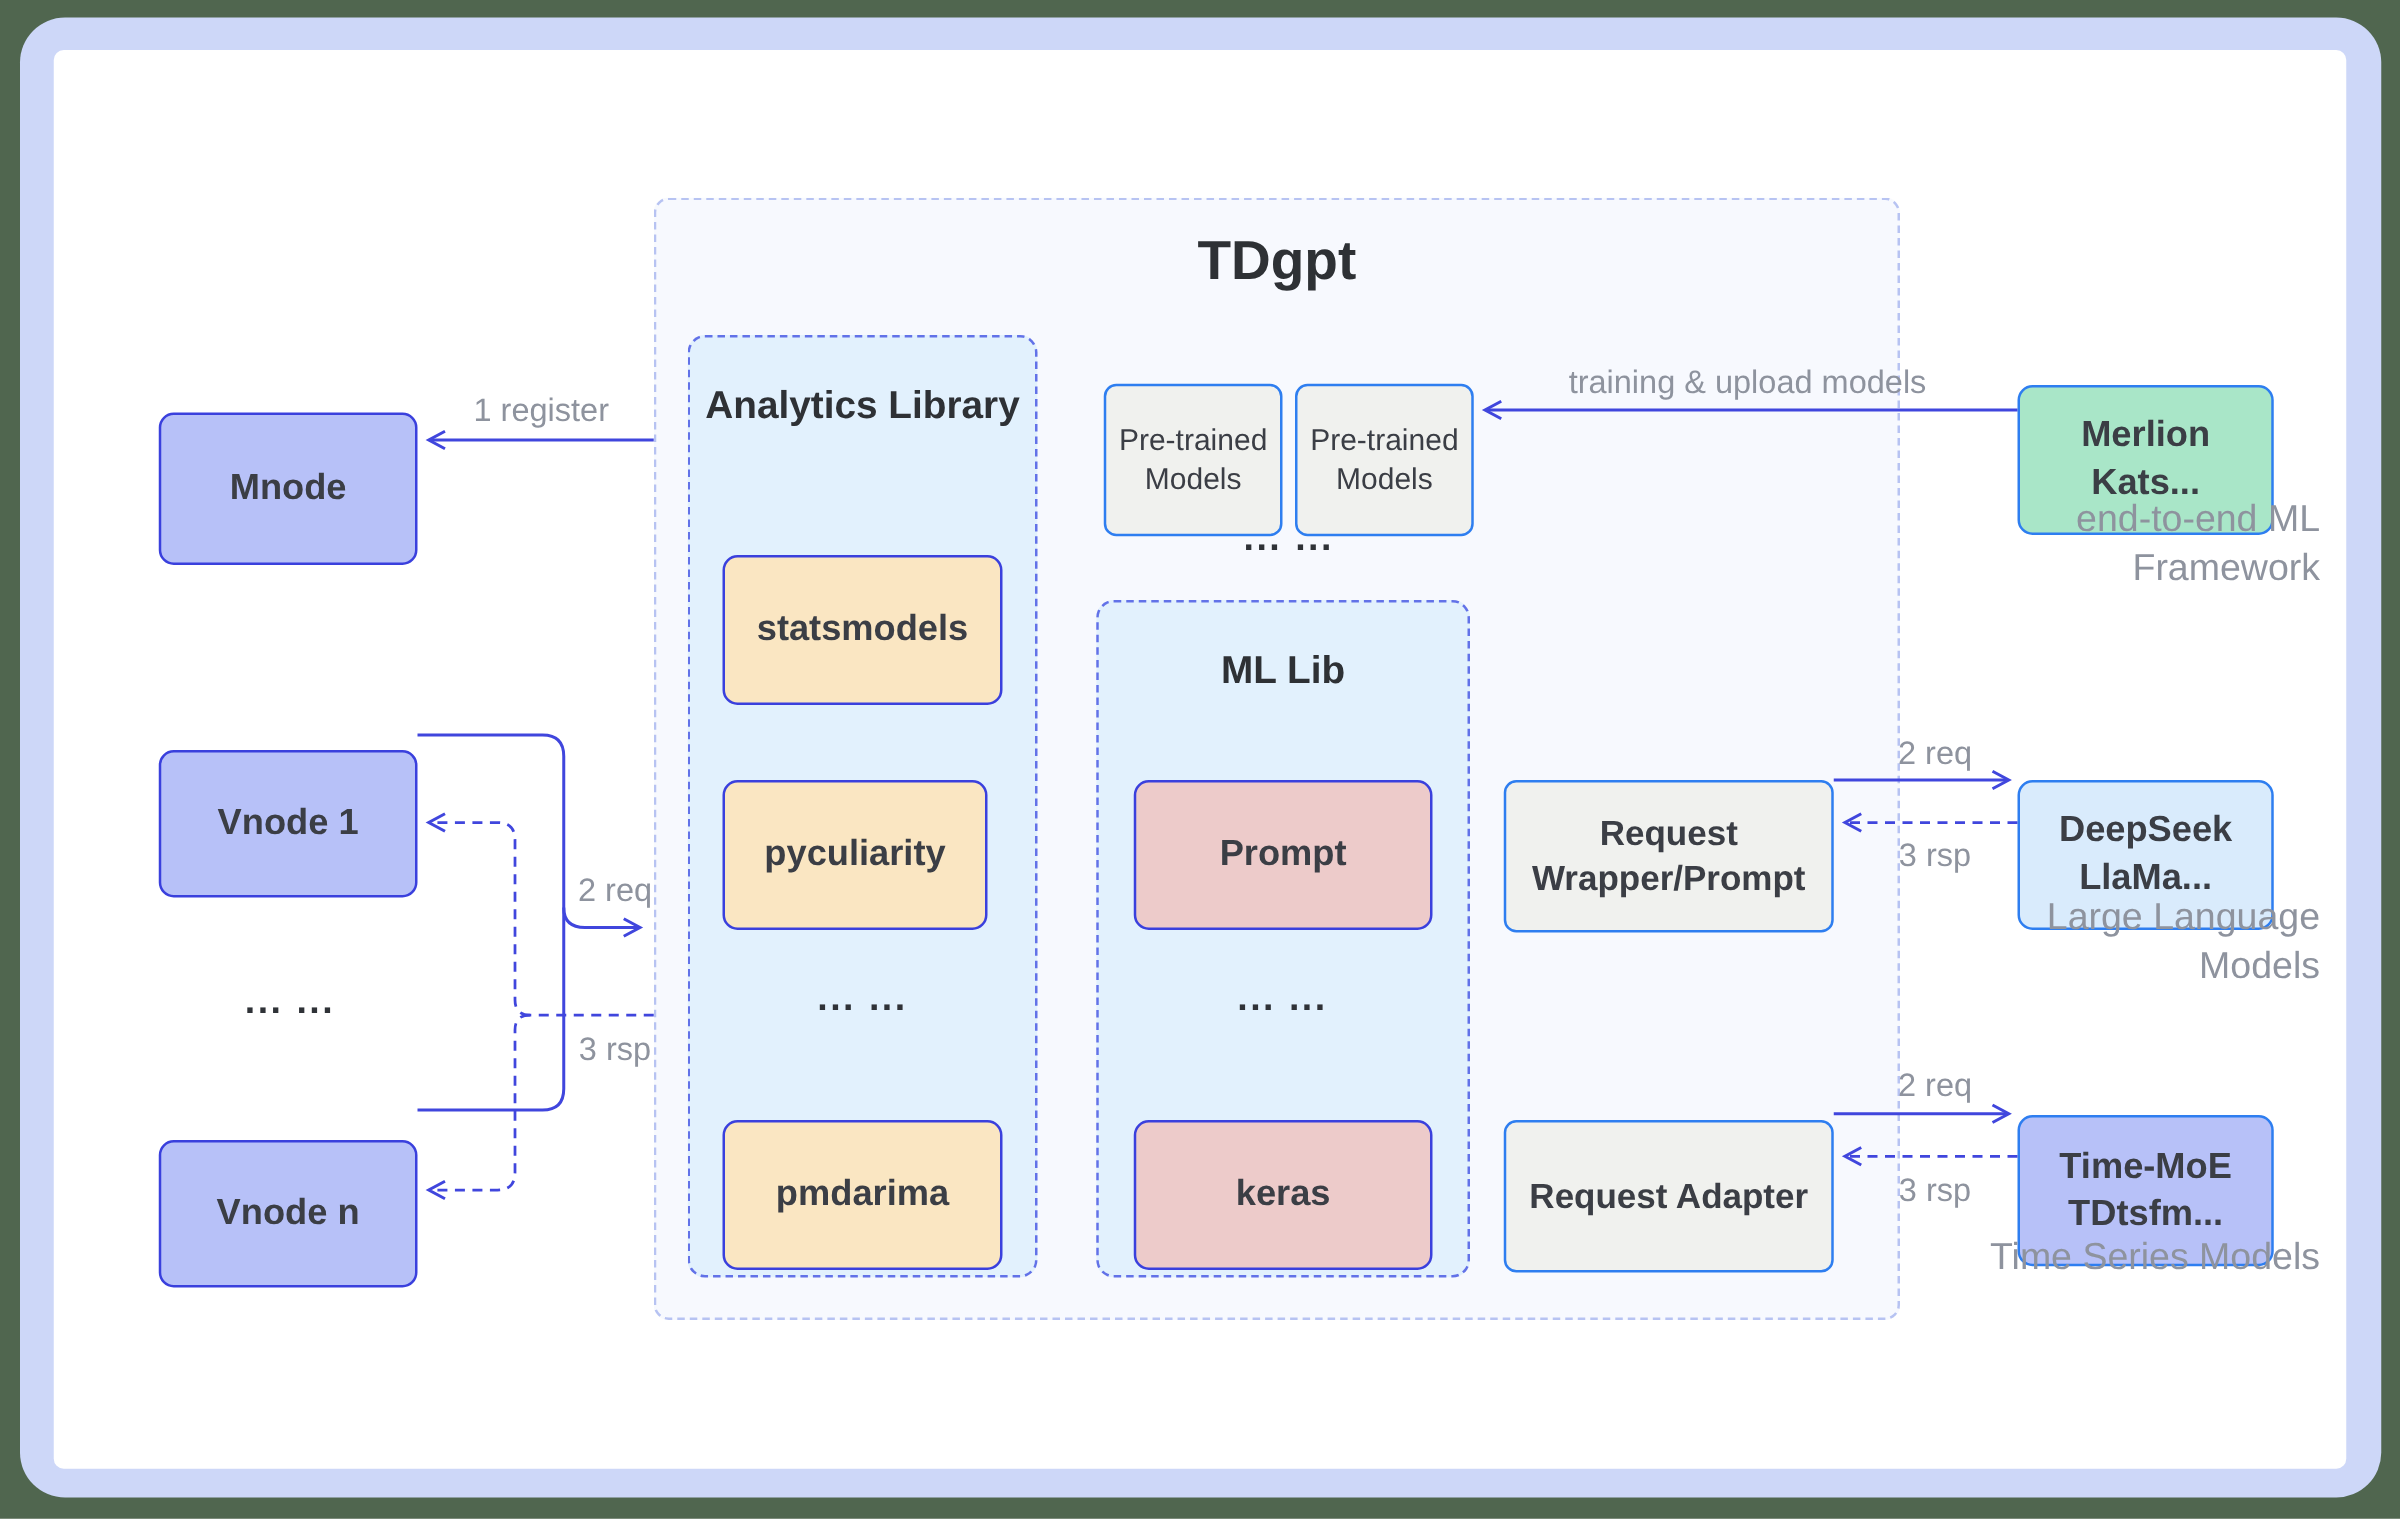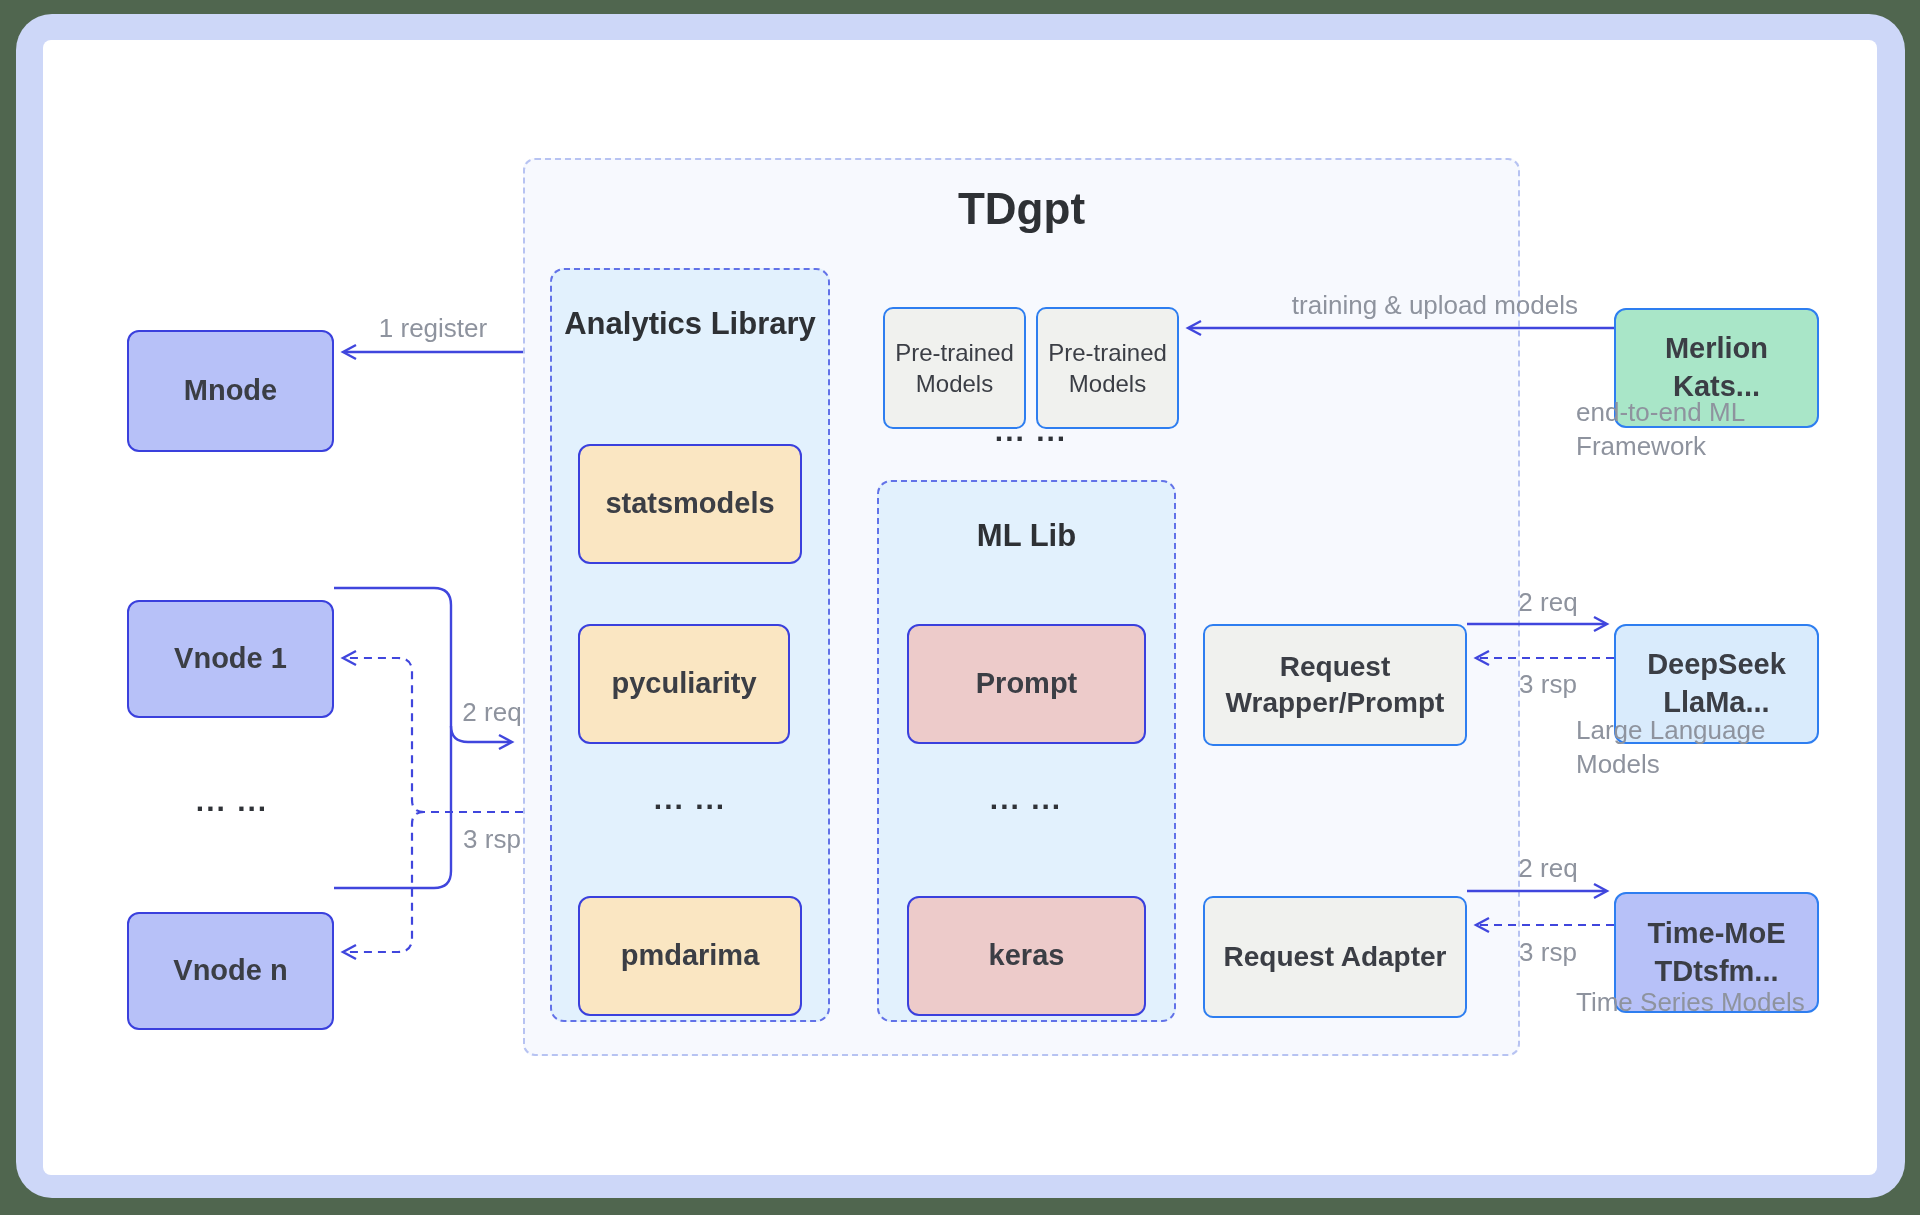--- a/index.html
+++ b/index.html
@@ -27,21 +27,21 @@
   .purple{background:var(--purple-fill);}
   .yellow{background:var(--yellow-fill);}
   .pink{background:var(--pink-fill);}
   .grayb{background:var(--gray-fill);border-color:var(--blue-border);border-radius:10px;}
   .greenb{background:var(--green-fill);border-color:var(--blue-border);}
   .bluelb{background:var(--lightblue-fill);border-color:var(--blue-border);}
   .purpleb{background:var(--purple-fill);border-color:var(--blue-border);}
   .pretrained{font-size:24px;font-weight:400;line-height:1.3;}
   .reqbox{font-size:28px;}
   .dots{color:#2f3237;font-weight:800;font-size:30px;letter-spacing:2px;text-align:center;white-space:nowrap;}
-  .caption{color:var(--text-gray);font-size:26px;font-weight:400;line-height:1.3;text-align:left;}
+  .caption{color:var(--text-gray);font-size:30px;font-weight:400;line-height:1.3;text-align:right;}
   .arrowlabel{color:var(--text-gray);font-size:26px;font-weight:400;text-align:center;white-space:nowrap;}
   svg.overlay{position:absolute;left:0;top:0;pointer-events:none;}
   .arrow-solid{stroke:var(--arrow);stroke-width:2.4;fill:none;}
   .arrow-dashed{stroke:var(--arrow);stroke-width:2.2;fill:none;stroke-dasharray:8 6;}
   #arrowhead path{stroke:var(--arrow);stroke-width:2.4;fill:none;}
 </style>
 </head>
 <body>
 
 <div id="stage">
@@ -83,21 +83,21 @@
   <div class="abs node greenb" style="left:1614px;top:268px;width:205px;height:120px;">Merlion Kats...</div>
   <div class="abs caption" style="left:1576px;top:396px;width:280px;">end-to-end ML Framework</div>
 
   <div class="abs node bluelb" style="left:1614px;top:584px;width:205px;height:120px;">DeepSeek LlaMa...</div>
   <div class="abs caption" style="left:1576px;top:714px;width:280px;">Large Language Models</div>
 
   <div class="abs node purpleb" style="left:1614px;top:852px;width:205px;height:121px;">Time-MoE TDtsfm...</div>
   <div class="abs caption" style="left:1576px;top:986px;width:280px;">Time Series Models</div>
 
   <div class="abs arrowlabel" style="left:353px;top:313px;width:160px;">1 register</div>
-  <div class="abs arrowlabel" style="left:1218px;top:290px;width:360px;text-align:right;">training &amp; upload models</div>
+  <div class="abs arrowlabel" style="left:1218px;top:290px;width:360px;">training &amp; upload models</div>
   <div class="abs arrowlabel" style="left:442px;top:697px;width:100px;">2 req</div>
   <div class="abs arrowlabel" style="left:442px;top:824px;width:100px;">3 rsp</div>
   <div class="abs arrowlabel" style="left:1498px;top:587px;width:100px;">2 req</div>
   <div class="abs arrowlabel" style="left:1498px;top:669px;width:100px;">3 rsp</div>
   <div class="abs arrowlabel" style="left:1498px;top:853px;width:100px;">2 req</div>
   <div class="abs arrowlabel" style="left:1498px;top:937px;width:100px;">3 rsp</div>
 
   <svg class="overlay" width="1920" height="1215" viewBox="0 0 1920 1215">
     <defs>
       <marker id="arrowhead" markerWidth="20" markerHeight="20" refX="14" refY="9" orient="auto" markerUnits="userSpaceOnUse">

